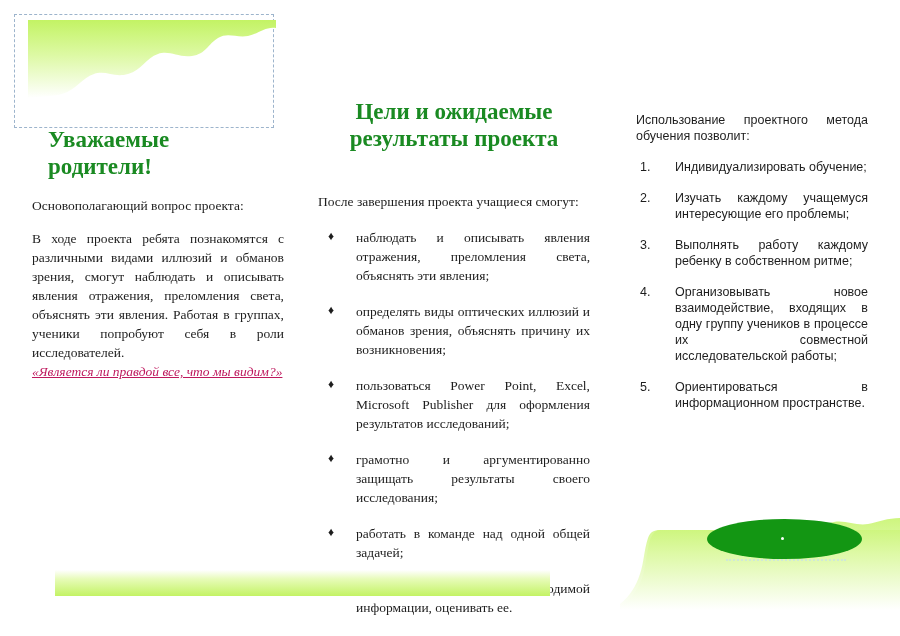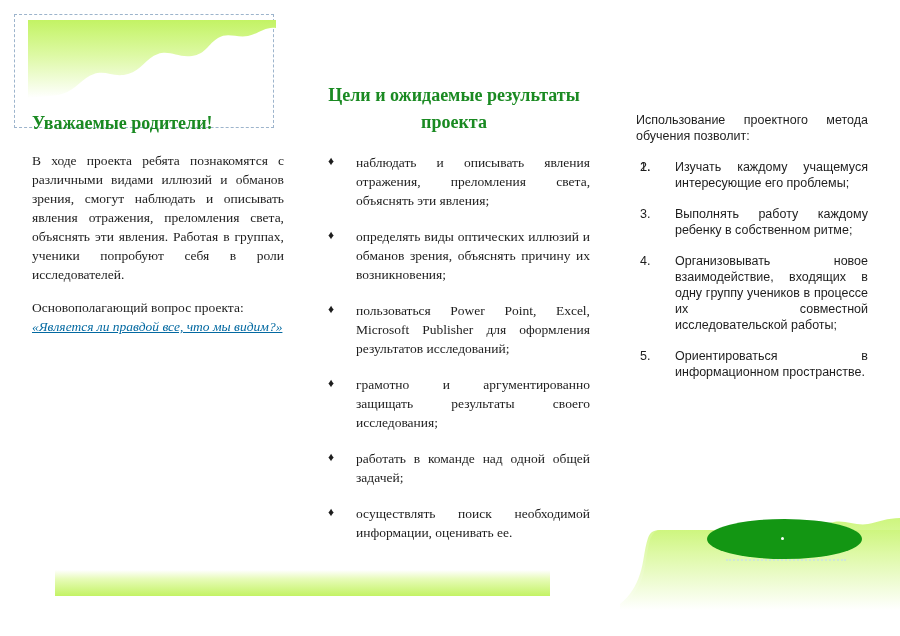--- a/index.html
+++ b/index.html
@@ -88,23 +88,23 @@
     box-sizing: border-box;
   }
   #col-left  { left: 32px;  top: 110px; width: 252px; }
   #col-mid   { left: 318px; top: 82px;  width: 272px; }
   #col-right { left: 636px; top: 82px;  width: 232px; }
 
   .heading-green {
     color: #1a8a22;
     font-family: "Liberation Serif", serif;
     font-weight: bold;
-    font-size: 18px;
+    font-size: 23px;
     line-height: 27px;
-    margin: 0;
+    margin: 16px;
   }
   #col-left .heading-green { text-align: left; }
   #col-mid  .heading-green { text-align: center; }
   #col-right .heading-green { text-align: center; line-height: 38px; }
 
   .body-serif {
     font-family: "Liberation Serif", serif;
     font-size: 13.5px;
     line-height: 19px;
     color: #1d1d1d;
@@ -117,21 +117,21 @@
     line-height: 16px;
     color: #1d1d1d;
     text-align: justify;
     margin: 0;
   }
   .para-gap { margin-top: 14px; }
   .quote-line {
     font-family: "Liberation Serif", serif;
     font-size: 13.5px;
     line-height: 19px;
-    color: #0369a1;
+    color: #be185d;
     font-style: italic;
     text-decoration: underline;
     text-align: left;
     margin: 0;
   }
 
   
   .bullet-list { margin: 0; padding: 0; list-style: none; }
   .bullet-item {
     position: relative;
@@ -192,27 +192,28 @@
         </linearGradient>
       </defs>
       <path d="M0,0 L248,0 L248,8 C238,6 230,14 220,16 C208,18 200,12 190,18
                C180,24 178,34 164,36 C150,38 142,30 130,34 C118,38 114,50 100,54
                C86,58 78,50 66,54 C54,58 48,70 34,74 C24,77 12,76 0,78 Z" fill="url(#gradTop)"></path>
     </svg>
   </div>
 
   <div class="col" id="col-left">
     <h1 class="heading-green">Уважаемые родители!</h1>
+    <p class="body-serif para-gap">Основополагающий вопрос проекта:</p>
     <p class="body-serif para-gap">В ходе проекта ребята познакомятся с различными видами иллюзий и обманов зрения, смогут наблюдать и описывать явления отражения, преломления света, объяснять эти явления. Работая в группах, ученики попробуют себя в роли исследователей.</p>
-    <p class="body-serif para-gap">Основополагающий вопрос проекта:</p>
     <p class="quote-line para-gap">«Является ли правдой все, что мы видим?»</p>
   </div>
 
   <div class="col" id="col-mid">
     <h1 class="heading-green">Цели и ожидаемые результаты проекта</h1>
+    <p class="body-serif" style="margin-top:40px;text-align:left;">После завершения проекта учащиеся смогут:</p>
     <ul class="bullet-list">
       <li class="bullet-item">
         <span class="bullet-mark">♦</span>
         <span>наблюдать и описывать явления отражения, преломления света, объяснять эти явления;</span>
       </li>
       <li class="bullet-item">
         <span class="bullet-mark">♦</span>
         <span>определять виды оптических иллюзий и обманов зрения, объяснять причину их возникновения;</span>
       </li>
       <li class="bullet-item">
@@ -232,20 +233,21 @@
         <span>осуществлять поиск необходимой информации, оценивать ее.</span>
       </li>
     </ul>
   </div>
 
   <div class="col" id="col-right">
     <p class="body-sans" style="margin-top:30px;">Использование проектного метода обучения позволит:</p>
     <ol class="num-list">
       <li class="num-item">
         <span class="num-mark">1.</span>
+        <span>Индивидуализировать обучение;</span>
       </li>
       <li class="num-item">
         <span class="num-mark">2.</span>
         <span>Изучать каждому учащемуся интересующие его проблемы;</span>
       </li>
       <li class="num-item">
         <span class="num-mark">3.</span>
         <span>Выполнять работу каждому ребенку в собственном ритме;</span>
       </li>
       <li class="num-item">

